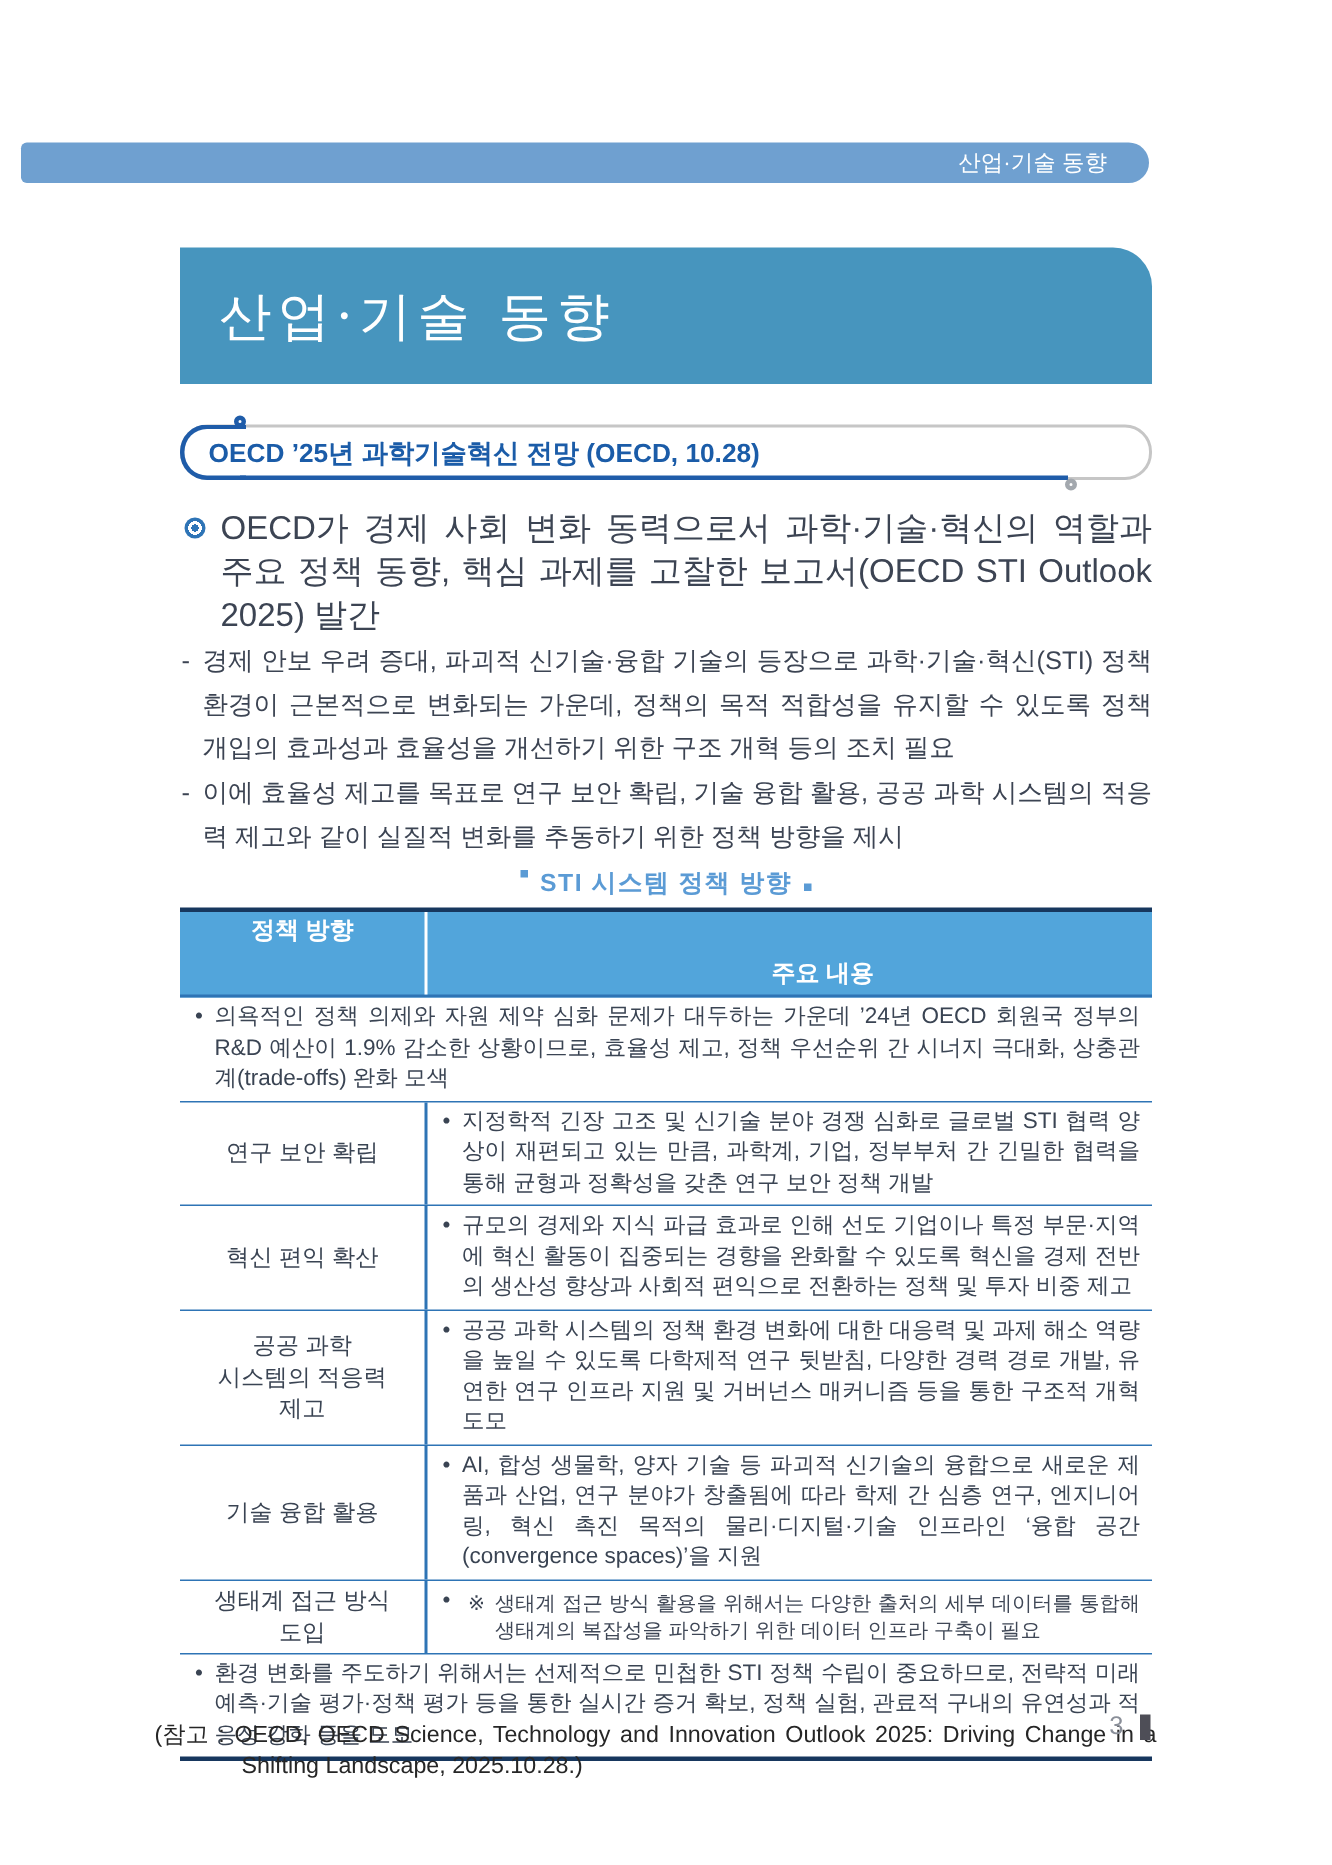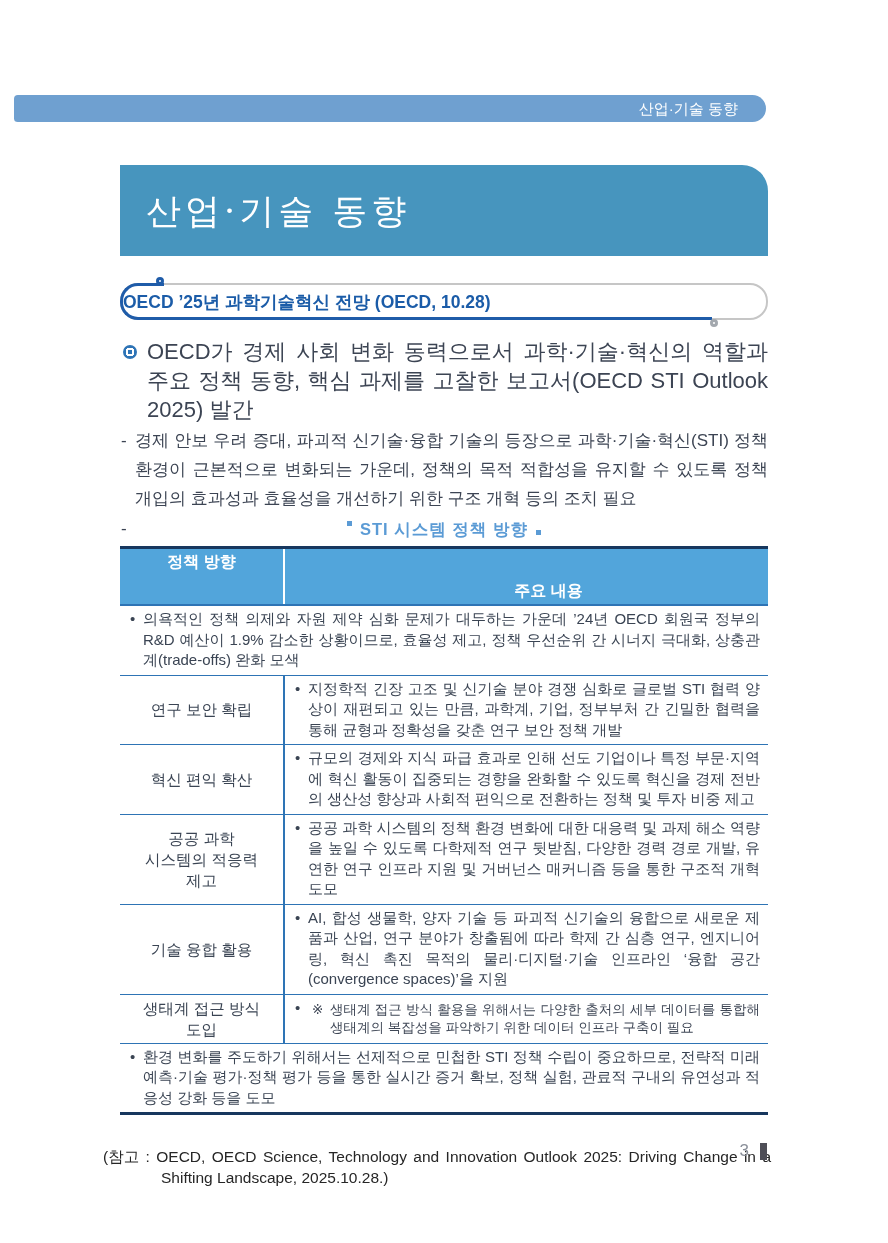--- a/index.html
+++ b/index.html
@@ -42,21 +42,21 @@
   }
   .oecd-box .line-bottom {
     position:absolute; left:38px; bottom:-2px; width:552px;
     border-bottom:3px solid #1f5ca9;
   }
   .oecd-box .dot-bottom {
     position:absolute; left:588px; bottom:-9px; width:8px; height:8px;
     background:#fff; border:3px solid #a3a8ae; border-radius:50%;
   }
   .oecd-box .oecd-title {
-    position:absolute; left:1px; top:50%; transform:translateY(-50%);
+    position:absolute; left:17px; top:50%; transform:translateY(-50%);
     color:#1b5ca8; font-weight:bold; font-size:17.5px; white-space:nowrap;
   }
 
   
   .main { position:absolute; left:120px; top:337px; width:648px; }
 
   .lead-item {
     position:relative; padding-left:27px;
     font-size:22px; line-height:29px; text-align:justify; color:#3c4453;
   }
@@ -138,20 +138,21 @@
     <span>OECD가 경제 사회 변화 동력으로서 과학·기술·혁신의 역할과 주요 정책 동향, 핵심 과제를 고찰한 보고서(OECD STI Outlook 2025) 발간</span>
   </div>
 
   <div class="sub-list">
     <div class="sub-item">
       <span class="dash">-</span>
       <span>경제 안보 우려 증대, 파괴적 신기술·융합 기술의 등장으로 과학·기술·혁신(STI) 정책 환경이 근본적으로 변화되는 가운데, 정책의 목적 적합성을 유지할 수 있도록 정책 개입의 효과성과 효율성을 개선하기 위한 구조 개혁 등의 조치 필요</span>
     </div>
     <div class="sub-item">
       <span class="dash">-</span>
+      <span>이에 효율성 제고를 목표로 연구 보안 확립, 기술 융합 활용, 공공 과학 시스템의 적응력 제고와 같이 실질적 변화를 추동하기 위한 정책 방향을 제시</span>
     </div>
   </div>
 
   <div class="tbl-caption">
     <span class="sqmark top"></span><span>STI 시스템 정책 방향</span><span class="sqmark bot"></span>
   </div>
 
   <div class="tbl">
     <div class="thead">
       <div class="th th1">정책 방향</div>

